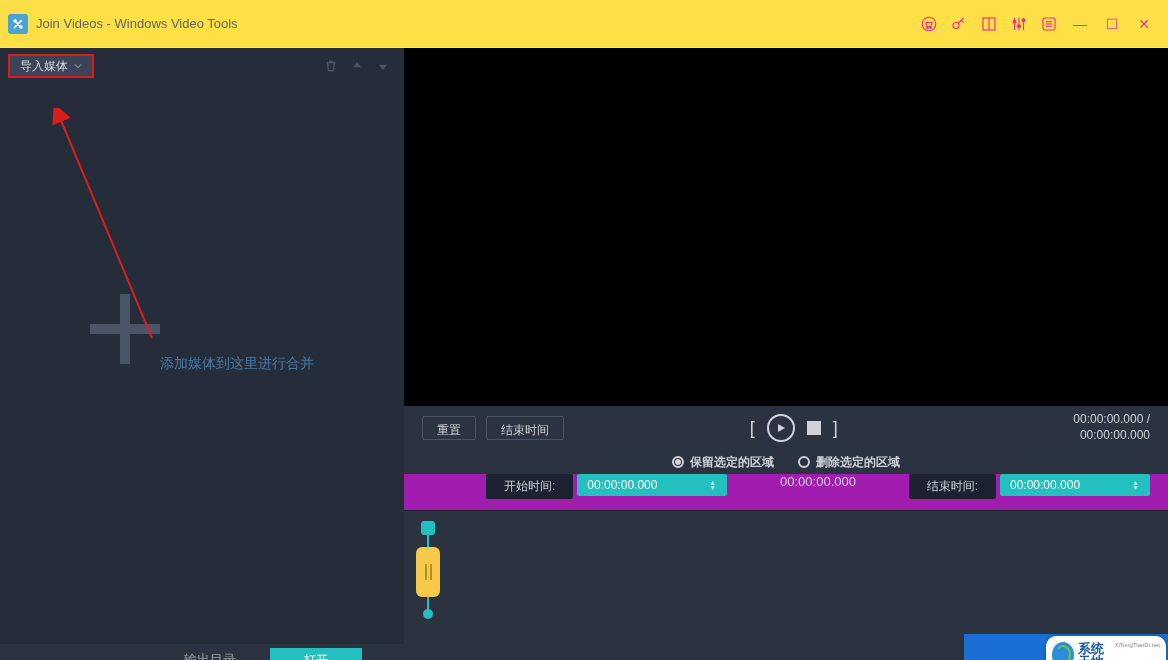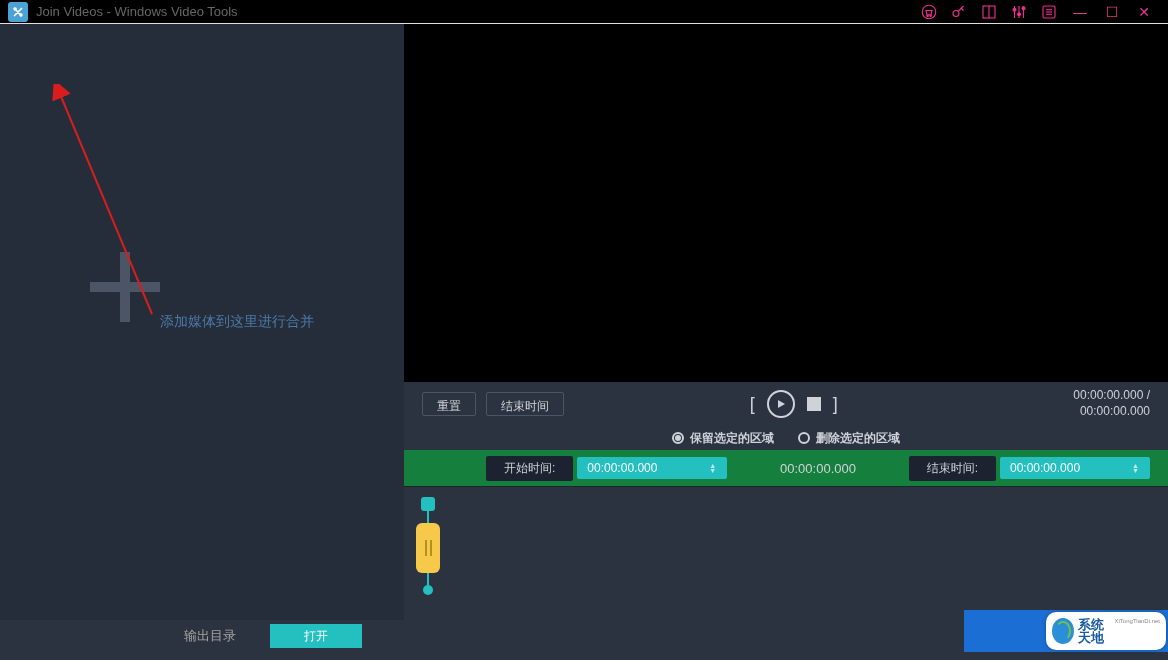--- a/index.html
+++ b/index.html
@@ -1,19 +1,19 @@
 <!DOCTYPE html>
 <html><head>
 <meta charset="utf-8">
 <style>
 * { margin: 0; padding: 0; box-sizing: border-box; font-family: "Microsoft YaHei", Arial, sans-serif; }
 body { width: 1168px; height: 660px; background: #2b3341; overflow: hidden; }
 
 
-.titlebar { height: 24px; background: #000000; display: flex; align-items: center; padding: 0 8px; border-bottom: 1px solid #e0e0e0; }
+.titlebar { height: 48px; background: #fde047; display: flex; align-items: center; padding: 0 8px; border-bottom: 1px solid #e0e0e0; }
 .titlebar .app-icon { width: 20px; height: 20px; background: #4aa3d4; border-radius: 3px; display: flex; align-items: center; justify-content: center; margin-right: 8px; }
 .titlebar .app-icon svg { width: 14px; height: 14px; }
 .titlebar .title { color: #666; font-size: 13px; flex: 0 0 auto; }
 .titlebar .spacer { flex: 1; }
 .titlebar .tool-icon { width: 28px; height: 28px; display: flex; align-items: center; justify-content: center; cursor: pointer; margin: 0 1px; }
 .titlebar .tool-icon svg { width: 18px; height: 18px; stroke: #ed2f8f; fill: none; stroke-width: 1.5; }
 .window-btn { width: 32px; height: 28px; display: flex; align-items: center; justify-content: center; cursor: pointer; color: #e0398e; font-size: 14px; }
 
 
 .main { display: flex; height: 596px; }
@@ -53,21 +53,21 @@
 .stop-btn { width: 14px; height: 14px; background: #cfd3d9; cursor: pointer; }
 .time-display { text-align: right; color: #cfd3d9; font-size: 12px; line-height: 1.3; }
 
 
 .radio-row { height: 24px; background: #2b3341; display: flex; align-items: center; justify-content: center; gap: 24px; }
 .radio-opt { display: flex; align-items: center; gap: 6px; color: #cfd3d9; font-size: 12px; cursor: pointer; font-weight: bold; }
 .radio-circle { width: 12px; height: 12px; border: 2px solid #cfd3d9; border-radius: 50%; display: flex; align-items: center; justify-content: center; }
 .radio-circle.checked::after { content: ''; width: 6px; height: 6px; background: #cfd3d9; border-radius: 50%; }
 
 
-.time-row { height: 36px; background: #15803d; display: flex; align-items: center; padding: 0 18px; gap: 4px; }
+.time-row { height: 36px; background: #a21caf; display: flex; align-items: flex-start; padding: 0 18px; gap: 4px; }
 .time-label { background: #1c2230; color: #cfd3d9; font-size: 12px; padding: 4px 18px; border-radius: 2px; }
 .time-input { background: #24c0c0; color: #fff; font-size: 12px; padding: 4px 10px; width: 150px; border-radius: 2px; display: flex; align-items: center; justify-content: space-between; }
 .time-input .spinner { display: flex; flex-direction: column; gap: 1px; }
 .time-input .spinner span { width: 8px; height: 4px; font-size: 7px; line-height: 4px; color: rgba(255,255,255,0.7);}
 .duration-mid { flex: 1; text-align: center; color: #cfd3d9; font-size: 13px; }
 
 
 .timeline { flex: 1; background: #2b3341; position: relative; border-top: 1px solid #1c2230; }
 .handle-group { position: absolute; left: 12px; top: 10px; }
 .handle-top { width: 14px; height: 14px; background: #24c0c0; border-radius: 3px; margin: 0 auto 0; }
@@ -145,20 +145,44 @@
       </svg>
     </div>
   <div class="window-btn">—</div>
   <div class="window-btn">☐</div>
   <div class="window-btn">✕</div>
 </div>
 
 <div class="main">
 
   <div class="left-panel">
+    <div class="left-toolbar">
+      <div class="import-btn">
+        <span>导入媒体</span>
+        <svg class="arrow-down" viewBox="0 0 10 6">
+            <path d="M1 1l4 4 4-4" stroke="#cfd3d9" fill="none"></path>
+          </svg>
+      </div>
+      <div class="spacer"></div>
+      <div class="lt-icon">
+          <svg viewBox="0 0 24 24" fill="none" stroke="currentColor" stroke-width="2">
+            <path d="M5 7h14M10 7V5h4v2M7 7l1 12h8l1-12"></path>
+          </svg>
+        </div>
+      <div class="lt-icon">
+          <svg viewBox="0 0 24 24" fill="currentColor">
+            <path d="M12 6l-6 8h12z"></path>
+          </svg>
+        </div>
+      <div class="lt-icon">
+          <svg viewBox="0 0 24 24" fill="currentColor">
+            <path d="M12 18l6-8H6z"></path>
+          </svg>
+        </div>
+    </div>
     <div class="drop-zone">
       <div class="plus-icon"></div>
       <div class="drop-text">添加媒体到这里进行合并</div>
     </div>
     <svg class="anno-arrow" width="130" height="240">
       <defs>
           <marker id="ah" markerWidth="10" markerHeight="10" refX="2" refY="5" orient="auto">
             <path d="M0 0L10 5L0 10z" fill="#d91d1d"></path>
           </marker>
         </defs>

